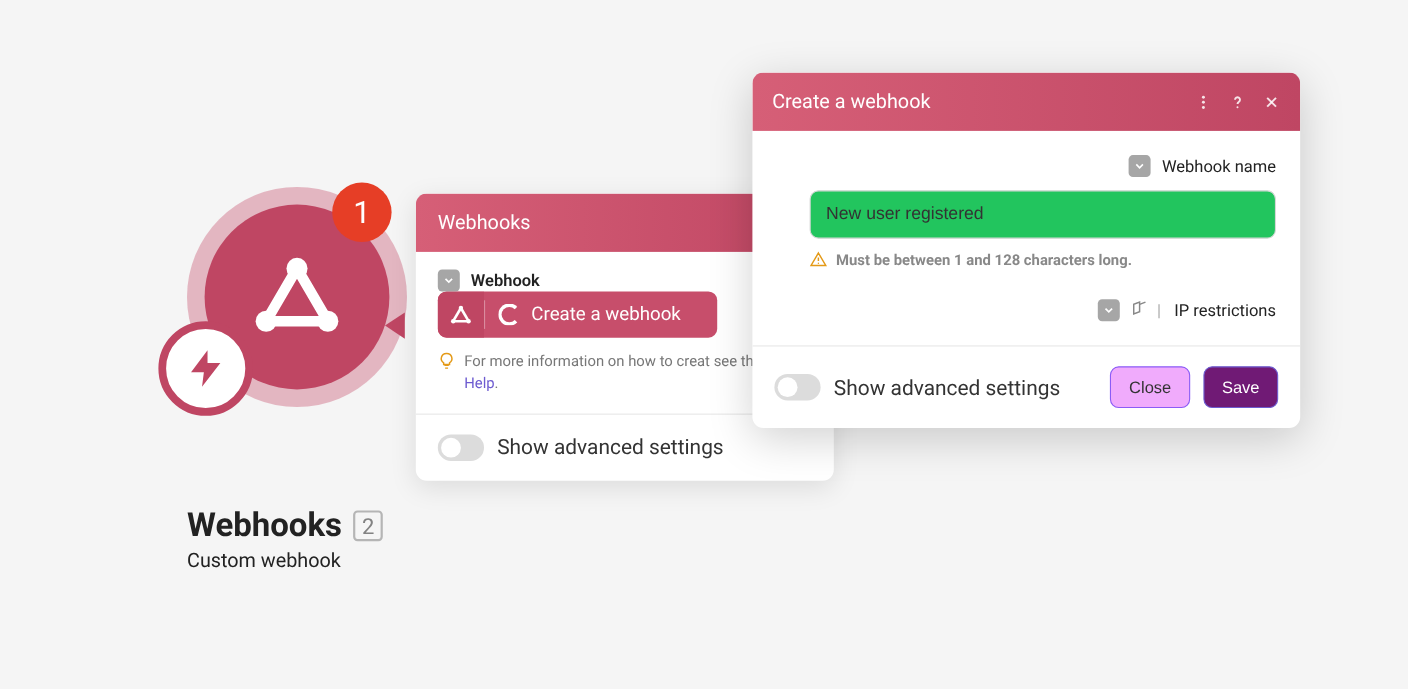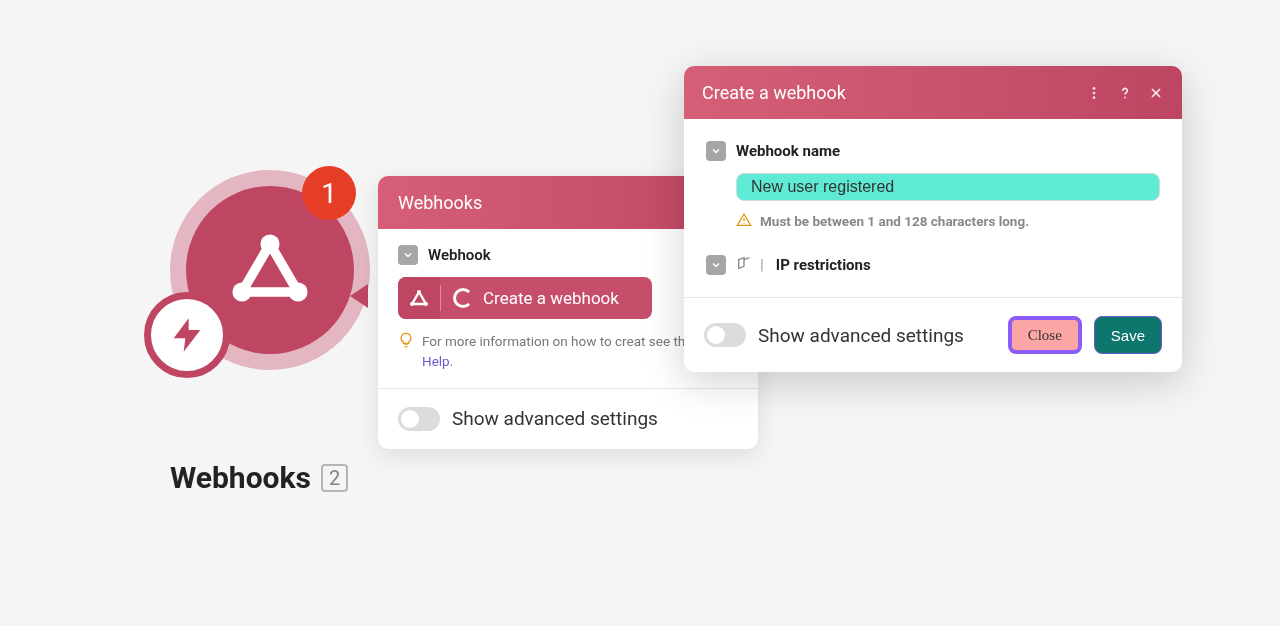--- a/index.html
+++ b/index.html
@@ -89,21 +89,20 @@
   .panel1-header {
     background: linear-gradient(90deg, #d65f77, #bf4663);
     color: #fff;
     padding: 16px 20px;
     font-size: 18px;
   }
   .panel1-body { padding: 16px 20px 0 20px; }
   .field-label-row {
     display: flex; align-items: center; gap: 10px;
     font-size: 15px; font-weight: 600; color: #222;
-    margin-bottom: 12px;
   }
   .collapse-box {
     width: 20px; height: 20px;
     border-radius: 4px;
     background: #a6a6a6;
     display: inline-flex; align-items: center; justify-content: center;
     color: #fff;
   }
   .create-chip {
     display: flex; align-items: center;
@@ -170,32 +169,32 @@
     background: linear-gradient(90deg, #d65f77, #bf4663);
     color: #fff;
     padding: 16px 18px;
     display: flex; align-items: center; justify-content: space-between;
   }
   .panel2-title { font-size: 18px; }
   .panel2-actions { display: flex; gap: 14px; align-items: center; color: rgba(255,255,255,0.85); }
   .icon-btn { cursor: pointer; display: inline-flex; }
   .panel2-body { padding: 22px 22px 0 22px; }
   .form-group { margin-bottom: 22px; }
-  .label-row { display: flex; align-items: center; gap: 10px; margin-bottom: 12px; color: #222; font-weight: 700; font-size: 15px; }
+  .label-row { display: flex; align-items: center; gap: 10px; margin-bottom: 12px; color: #222; font-weight: 400; font-size: 15px; justify-content: flex-end; }
   .label-row .map-icon { color: #888; cursor: pointer; }
   .text-input {
     width: calc(100% - 30px);
     margin-left: 30px;
-    height: 28px;
+    height: 44px;
     padding: 4px 14px;
     font-size: 16px;
     border: 1px solid #d7d7d7;
     border-radius: 8px;
     color: #333;
-    background: #5eead4;
+    background: #22c55e;
   }
   .text-input.focused {
     border: 2px solid #7a6be0;
     outline: 3px solid rgba(122,107,224,0.18);
   }
   .field-hint {
     display: flex; gap: 8px; align-items: flex-start;
     margin: 10px 0 0 30px;
     color: #888; font-size: 13.5px; line-height: 1.5; font-weight: bold;
   }
@@ -204,22 +203,22 @@
     padding: 18px 20px;
     display: flex; align-items: center; gap: 12px;
   }
   .spacer { flex: 1; }
   .btn {
     height: 38px; padding: 0 16px;
     border-radius: 8px;
     font-size: 15px; cursor: pointer;
     display: inline-flex; align-items: center;
   }
-  .btn.secondary { background: #fca5a5; border: 4px solid #8b5cf6; color: #333; font-family: Liberation Serif, serif; }
-  .btn.primary { background: #0f766e; border: 1px solid #6d5bd0; color: #fff; }
+  .btn.secondary { background: #f0abfc; border: 1px solid #8b5cf6; color: #333; }
+  .btn.primary { background: #701a75; border: 1px solid #6d5bd0; color: #fff; }
   .sep-pipe { color: #aaa; margin: 0 2px 0 -2px; }
 </style>
 </head>
 <body>
 
 <div class="node">
   <div class="node-halo">
     <div class="node-circle">
       <span>
         <svg width="96" height="96" viewBox="0 0 24 24" fill="none" stroke="#fff" stroke-width="2.4" stroke-linecap="round" stroke-linejoin="round">
@@ -242,20 +241,21 @@
     </div>
   </div>
 </div>
 <div class="node-pointer"></div>
 
 <div class="node-caption">
   <div class="node-title-row">
     <span class="node-title">Webhooks</span>
     <span class="node-count">2</span>
   </div>
+  <div class="node-subtitle">Custom webhook</div>
 </div>
 
 <div class="panel1">
   <div class="panel1-header">
     <span>Webhooks</span>
   </div>
   <div class="panel1-body">
     <div class="field-label-row">
       <span class="collapse-box">
         <svg width="12" height="12" viewBox="0 0 24 24" fill="none" stroke="#fff" stroke-width="3">

